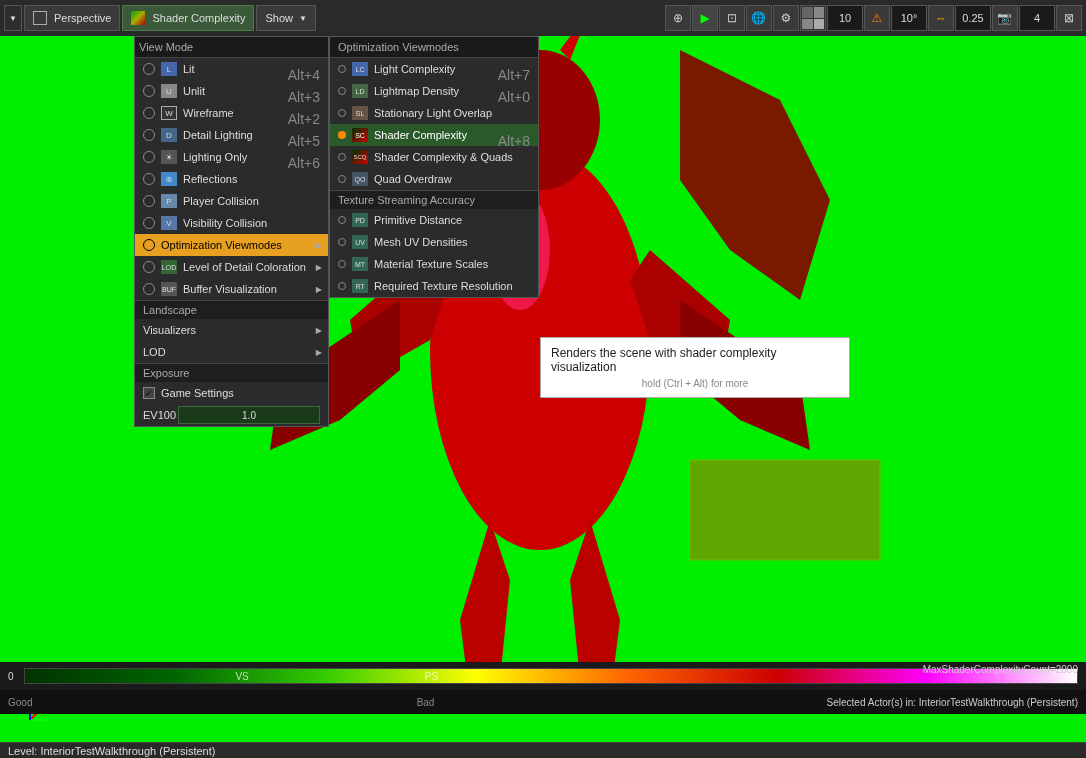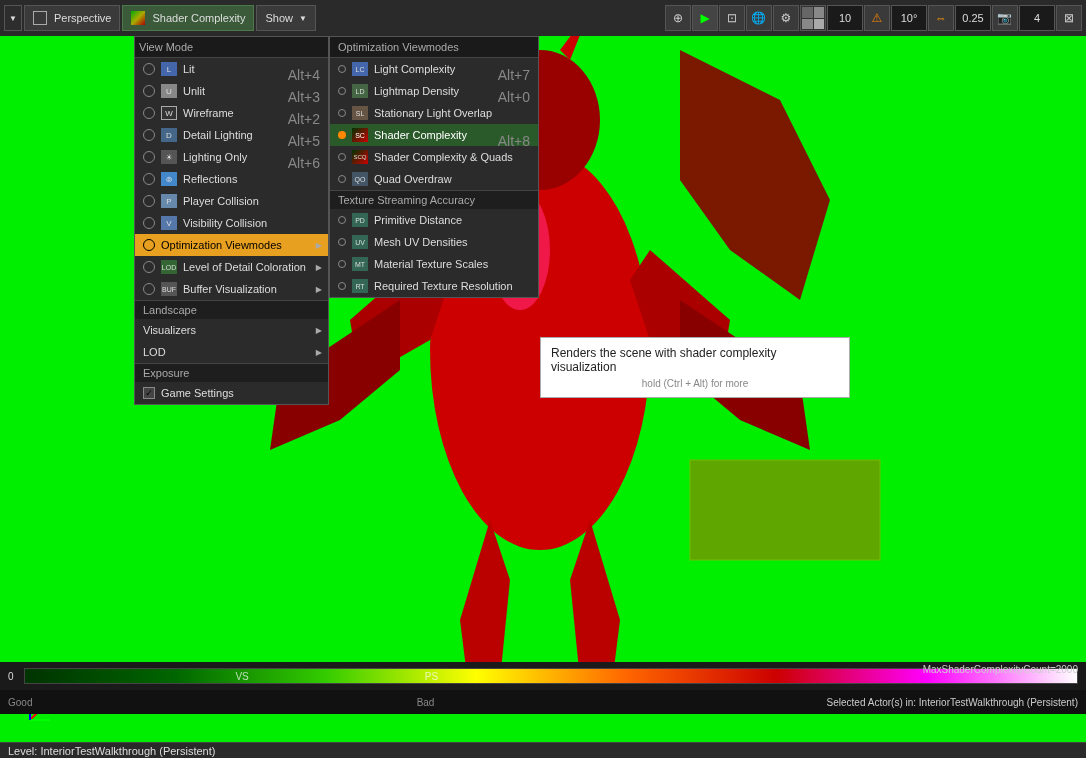--- a/index.html
+++ b/index.html
@@ -633,20 +633,24 @@
     <span class="label">LOD</span>
   </div>
 
   <div class="exposure-header">Exposure</div>
 
   <div class="exposure-row">
     <div class="checkbox">✓</div>
     <span class="label">Game Settings</span>
   </div>
 
+  <div class="ev-row">
+    <span class="ev-label">EV100</span>
+    <input class="ev-input" type="text" value="1.0" style="">
+  </div>
 </div>
 
 <div id="opt-submenu">
   <div class="menu-header">Optimization Viewmodes</div>
 
   <div class="menu-item">
     <div class="selected-indicator"></div>
     <div class="icon-box" style="background:#4466aa;font-size:7px;">LC</div>
     <span class="label">Light Complexity</span>
     <span class="shortcut">Alt+7</span>

